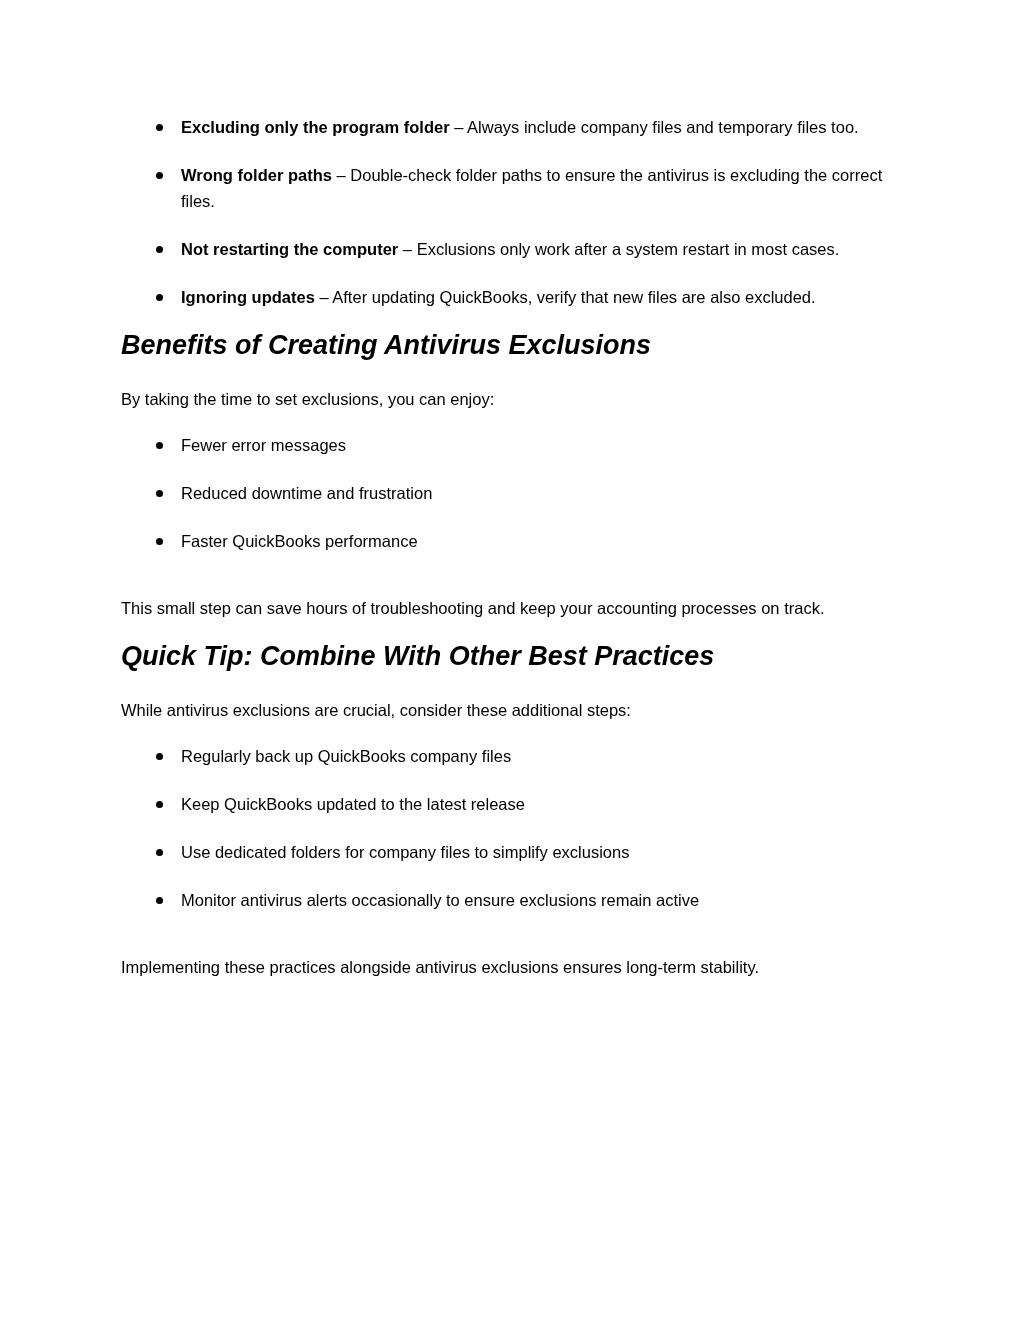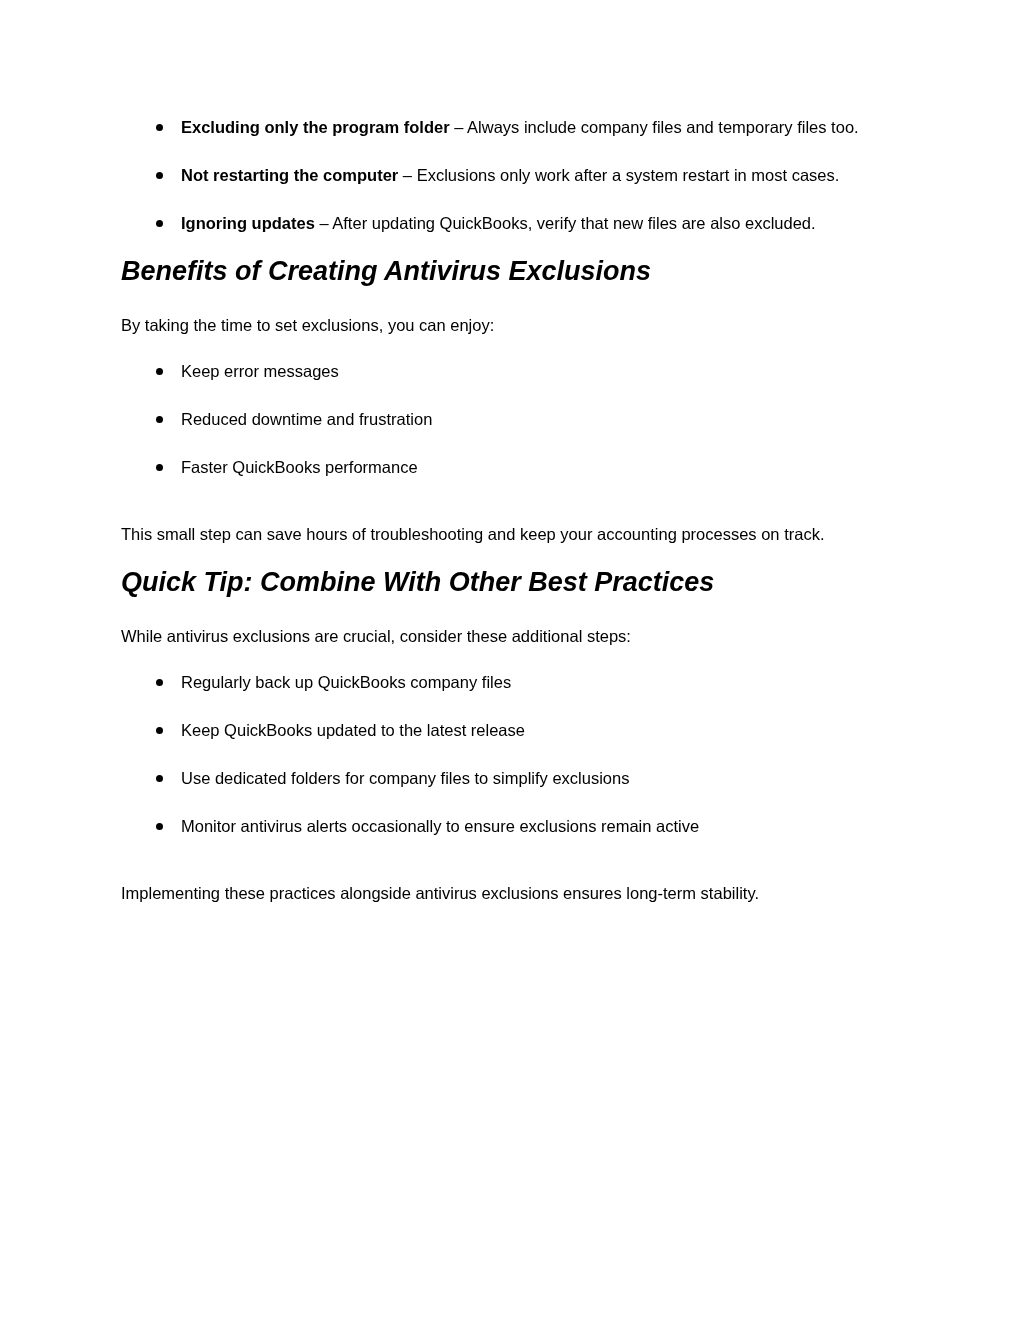--- a/index.html
+++ b/index.html
@@ -58,37 +58,41 @@
 
 <div class="page">
 
   <ul class="first-list">
     <li>
       <span class="bullet"></span>
       <span class="term">Excluding only the program folder</span><span> – Always include company files and temporary files too.</span>
     </li>
     <li>
       <span class="bullet"></span>
+      <span class="term">Wrong folder paths</span><span> – Double-check folder paths to ensure the antivirus is excluding the correct files.</span>
+    </li>
+    <li>
+      <span class="bullet"></span>
       <span class="term">Not restarting the computer</span><span> – Exclusions only work after a system restart in most cases.</span>
     </li>
     <li>
       <span class="bullet"></span>
       <span class="term">Ignoring updates</span><span> – After updating QuickBooks, verify that new files are also excluded.</span>
     </li>
   </ul>
 
 
   <h1>Benefits of Creating Antivirus Exclusions</h1>
 
   <p>By taking the time to set exclusions, you can enjoy:</p>
 
   <ul>
     <li>
       <span class="bullet"></span>
-      <span>Keep error messages</span>
+      <span>Fewer error messages</span>
     </li>
     <li>
       <span class="bullet"></span>
       <span>Reduced downtime and frustration</span>
     </li>
     <li>
       <span class="bullet"></span>
       <span>Faster QuickBooks performance</span>
     </li>
   </ul>

